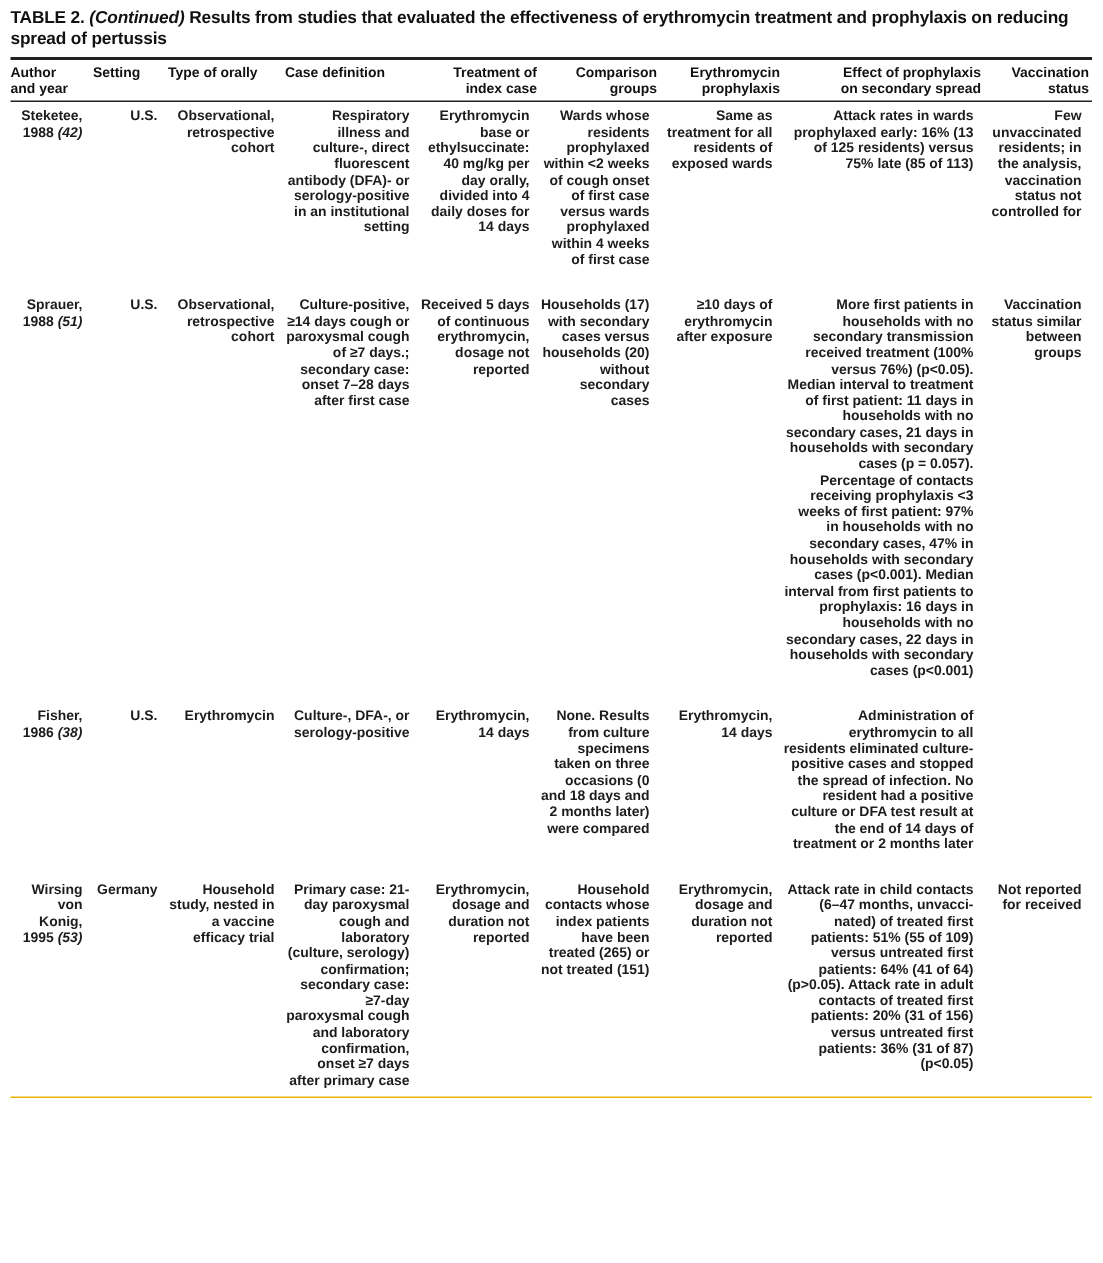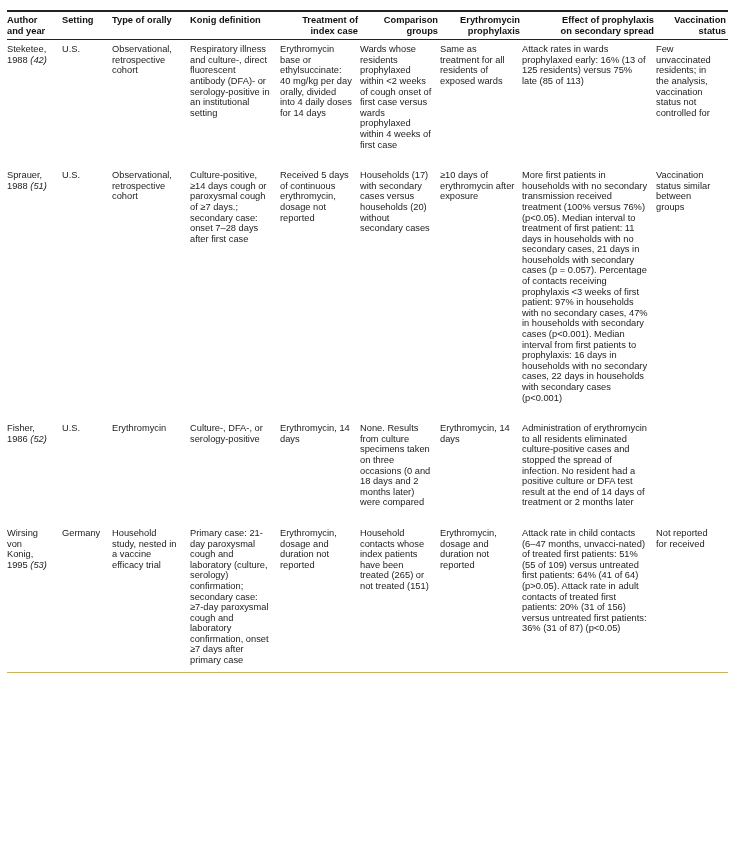--- a/index.html
+++ b/index.html
@@ -42,53 +42,55 @@
     vertical-align: top;
     text-align: left;
     white-space: pre-line;
     color: #111;
   }
   thead th.center { text-align: right; padding-right: 2px; }
   tbody td {
     font-size: 9.3px;
     line-height: 10.6px;
     vertical-align: top;
-    text-align: left;
+    text-align: right;
     padding: 4px 7px 16px 0;
     color: #1c1c1c;
+    font-weight: bold;
   }
   tbody tr:last-child td { padding-bottom: 6px; }
   .author-cell { white-space: pre-line; }
   .ref { font-style: italic; }
 </style>
 </head>
 <body>
 
 <div class="page">
 
+  <div class="table-title"><span>TABLE 2.</span> <i>(Continued)</i> <span>Results from studies that evaluated the effectiveness of erythromycin treatment and prophylaxis on reducing spread of pertussis</span></div>
 
   <table class="results-table">
     <colgroup>
       <col style="width:55px">
         <col style="width:50px">
         <col style="width:78px">
         <col style="width:90px">
         <col style="width:80px">
         <col style="width:80px">
         <col style="width:82px">
         <col style="width:134px">
         <col style="width:72px">
     </colgroup>
     <thead>
       <tr>
         <th>Author
 and year</th>
         <th>Setting</th>
         <th>Type of orally</th>
-        <th>Konig definition</th>
+        <th>Case definition</th>
         <th class="center">Treatment of
 index case</th>
         <th class="center">Comparison
 groups</th>
         <th class="center">Erythromycin
 prophylaxis</th>
         <th class="center">Effect of prophylaxis
 on secondary spread</th>
         <th class="center">Vaccination
 status</th>
@@ -114,21 +116,21 @@
         <td>Observational, retrospective cohort</td>
         <td>Culture-positive, ≥14 days cough or paroxysmal cough of ≥7 days.; secondary case: onset 7–28 days after first case</td>
         <td>Received 5 days of continuous erythromycin, dosage not reported</td>
         <td>Households (17) with secondary cases versus households (20) without secondary cases</td>
         <td>≥10 days of erythromycin after exposure</td>
         <td>More first patients in households with no secondary transmission received treatment (100% versus 76%) (p&lt;0.05). Median interval to treatment of first patient: 11 days in households with no secondary cases, 21 days in households with secondary cases (p = 0.057). Percentage of contacts receiving prophylaxis &lt;3  weeks of first patient: 97% in households with no secondary cases, 47% in households with secondary cases (p&lt;0.001). Median interval from first patients to prophylaxis: 16 days in households with no secondary cases, 22 days in households with secondary cases (p&lt;0.001)</td>
         <td>Vaccination status similar between groups</td>
       </tr>
       <tr>
         <td class="author-cell"><span>Fisher,
-1986</span> <span class="ref">(52)</span></td>
+1986</span> <span class="ref">(38)</span></td>
         <td>U.S.</td>
         <td>Erythromycin</td>
         <td>Culture-, DFA-, or serology-positive</td>
         <td>Erythromycin, 14 days</td>
         <td>None. Results from culture specimens taken on three occasions (0 and 18 days and 2 months later) were compared</td>
         <td>Erythromycin, 14 days</td>
         <td>Administration of erythromycin to all residents eliminated culture-positive cases and stopped the spread of infection. No resident had a positive culture or DFA test result at the end of 14 days of treatment or 2 months later</td>
         <td></td>
       </tr>
       <tr>

